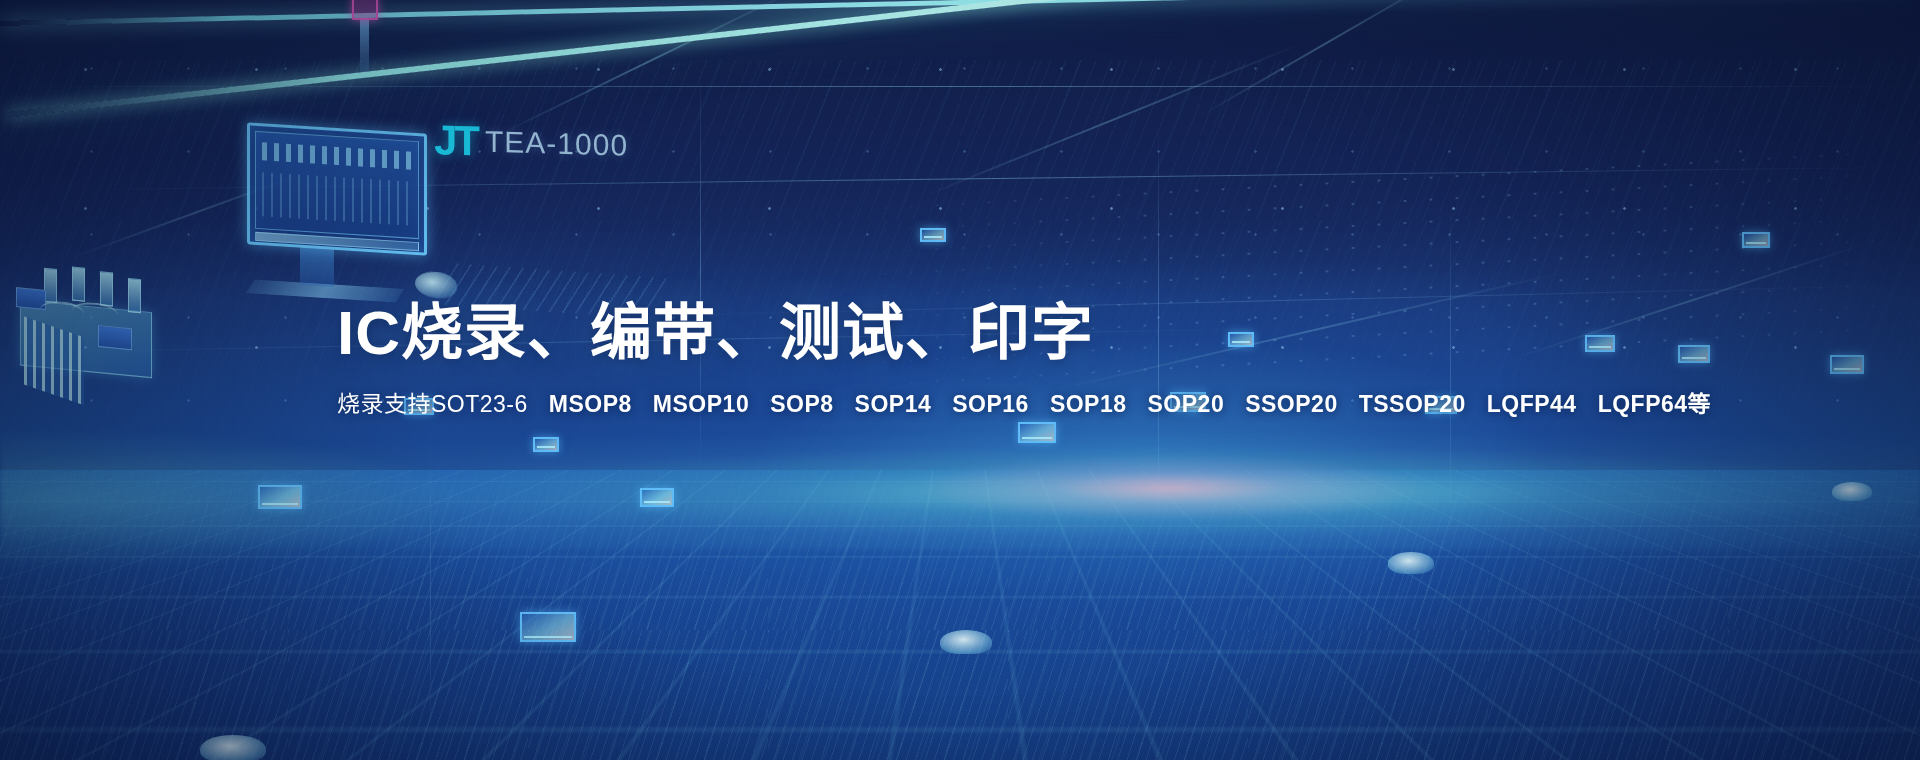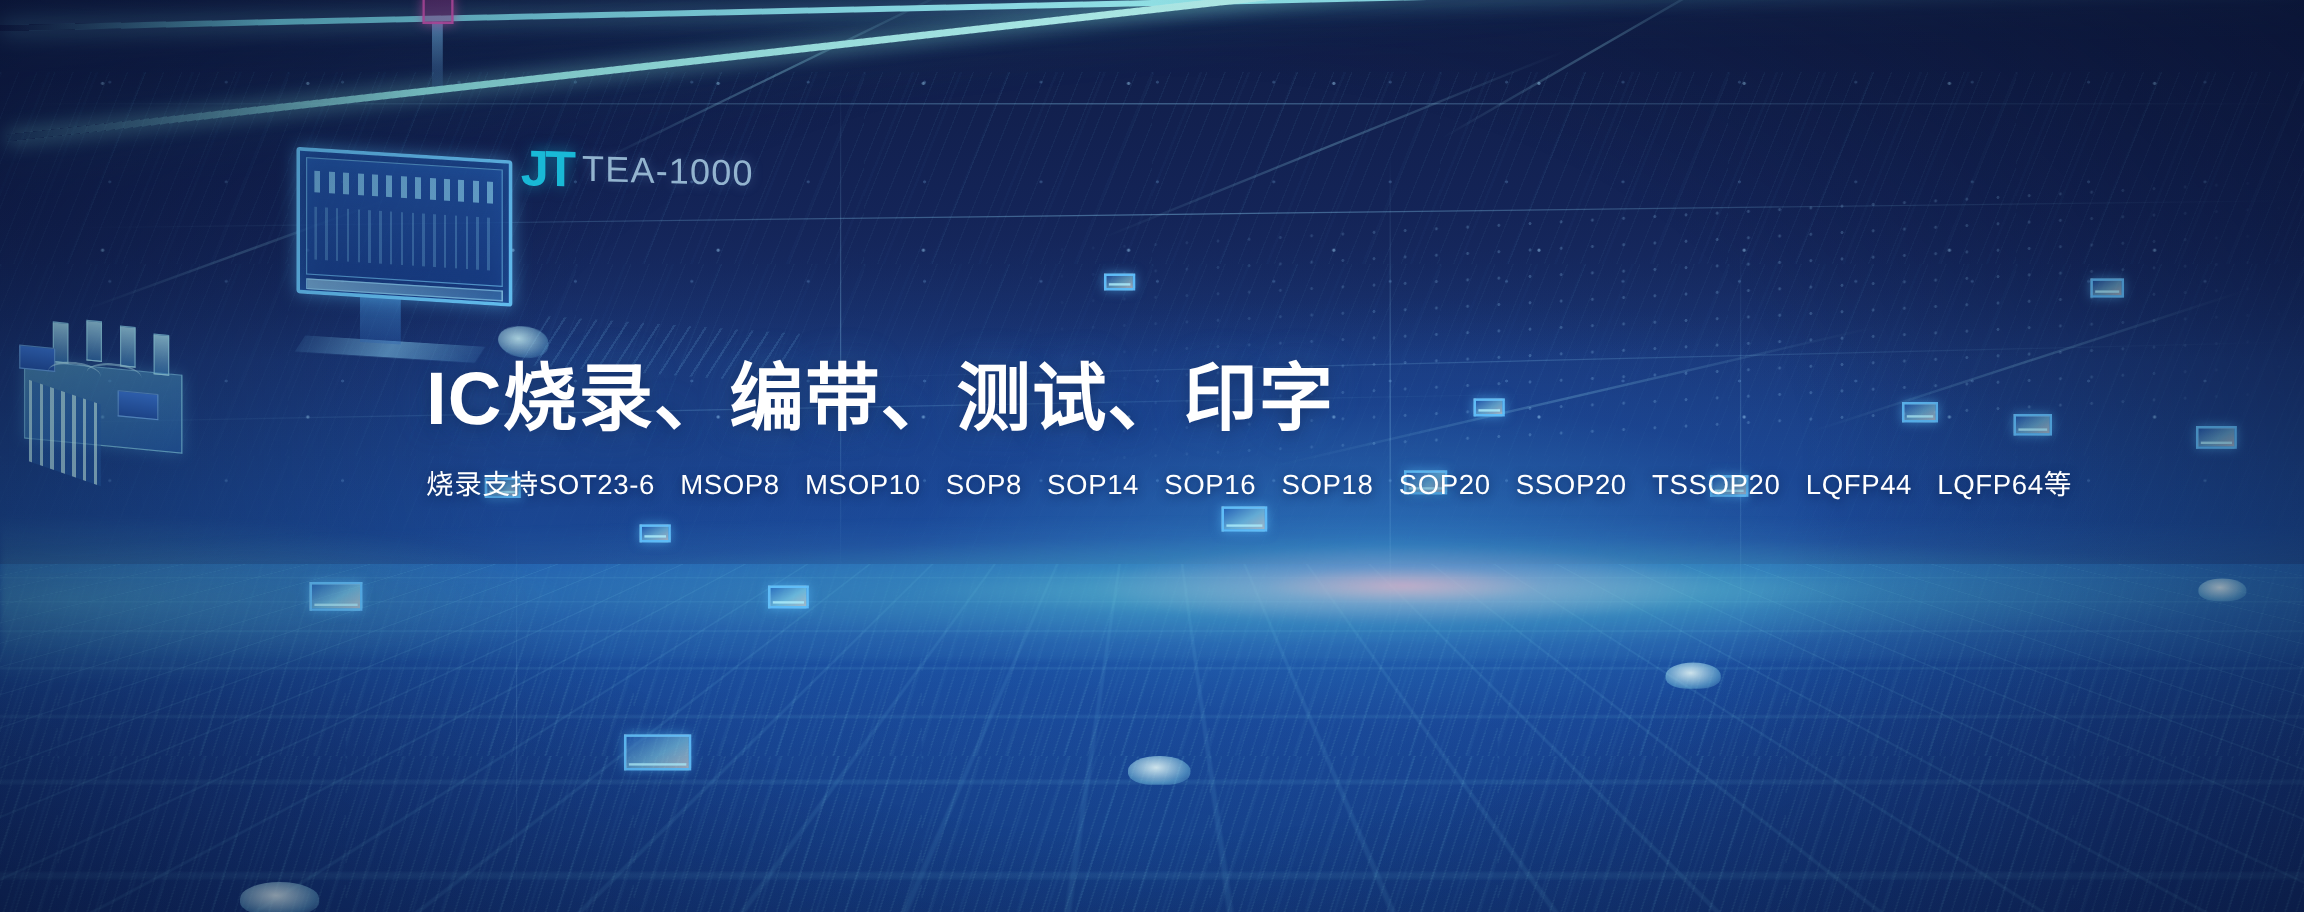--- a/index.html
+++ b/index.html
@@ -228,35 +228,35 @@
     font-size:42px;font-weight:bold;letter-spacing:-3px;
     color:#19b9d6;
     text-shadow:0 0 12px rgba(25,185,214,.55);
     line-height:1;
   }
   #brand-model{
     font-size:30px;color:#93b4cf;letter-spacing:1px;line-height:1;
     text-shadow:0 0 10px rgba(120,170,220,.35);
   }
   
-  #content{position:absolute;left:355px;top:300px;width:1260px;}
+  #content{position:absolute;left:337px;top:300px;width:1260px;}
   #headline{
     font-size:62px;font-weight:bold;color:#ffffff;
     letter-spacing:1px;line-height:1.08;margin:0 0 26px 0;
     text-shadow:0 2px 14px rgba(10,35,85,.75), 0 0 30px rgba(120,190,245,.25);
     white-space:nowrap;
   }
   .subline{
     font-size:23px;color:#ffffff;line-height:1;margin-bottom:24px;
     letter-spacing:.5px;white-space:nowrap;
     text-shadow:0 1px 8px rgba(10,35,85,.85);
   }
   .pkg{display:inline-block;margin-right:21px;}
   .pkg:last-child{margin-right:0;}
-  #pkg-list{display:inline;}
+  #pkg-list{display:inline;font-weight:bold;}
 </style>
 </head>
 <body>
 
 <div id="banner">
 
   <div class="layer" id="bg-base"></div>
   <div class="layer" id="ceiling"></div>
   <div class="layer" id="floor-tint"></div>
   <div class="layer" id="floor"></div>

